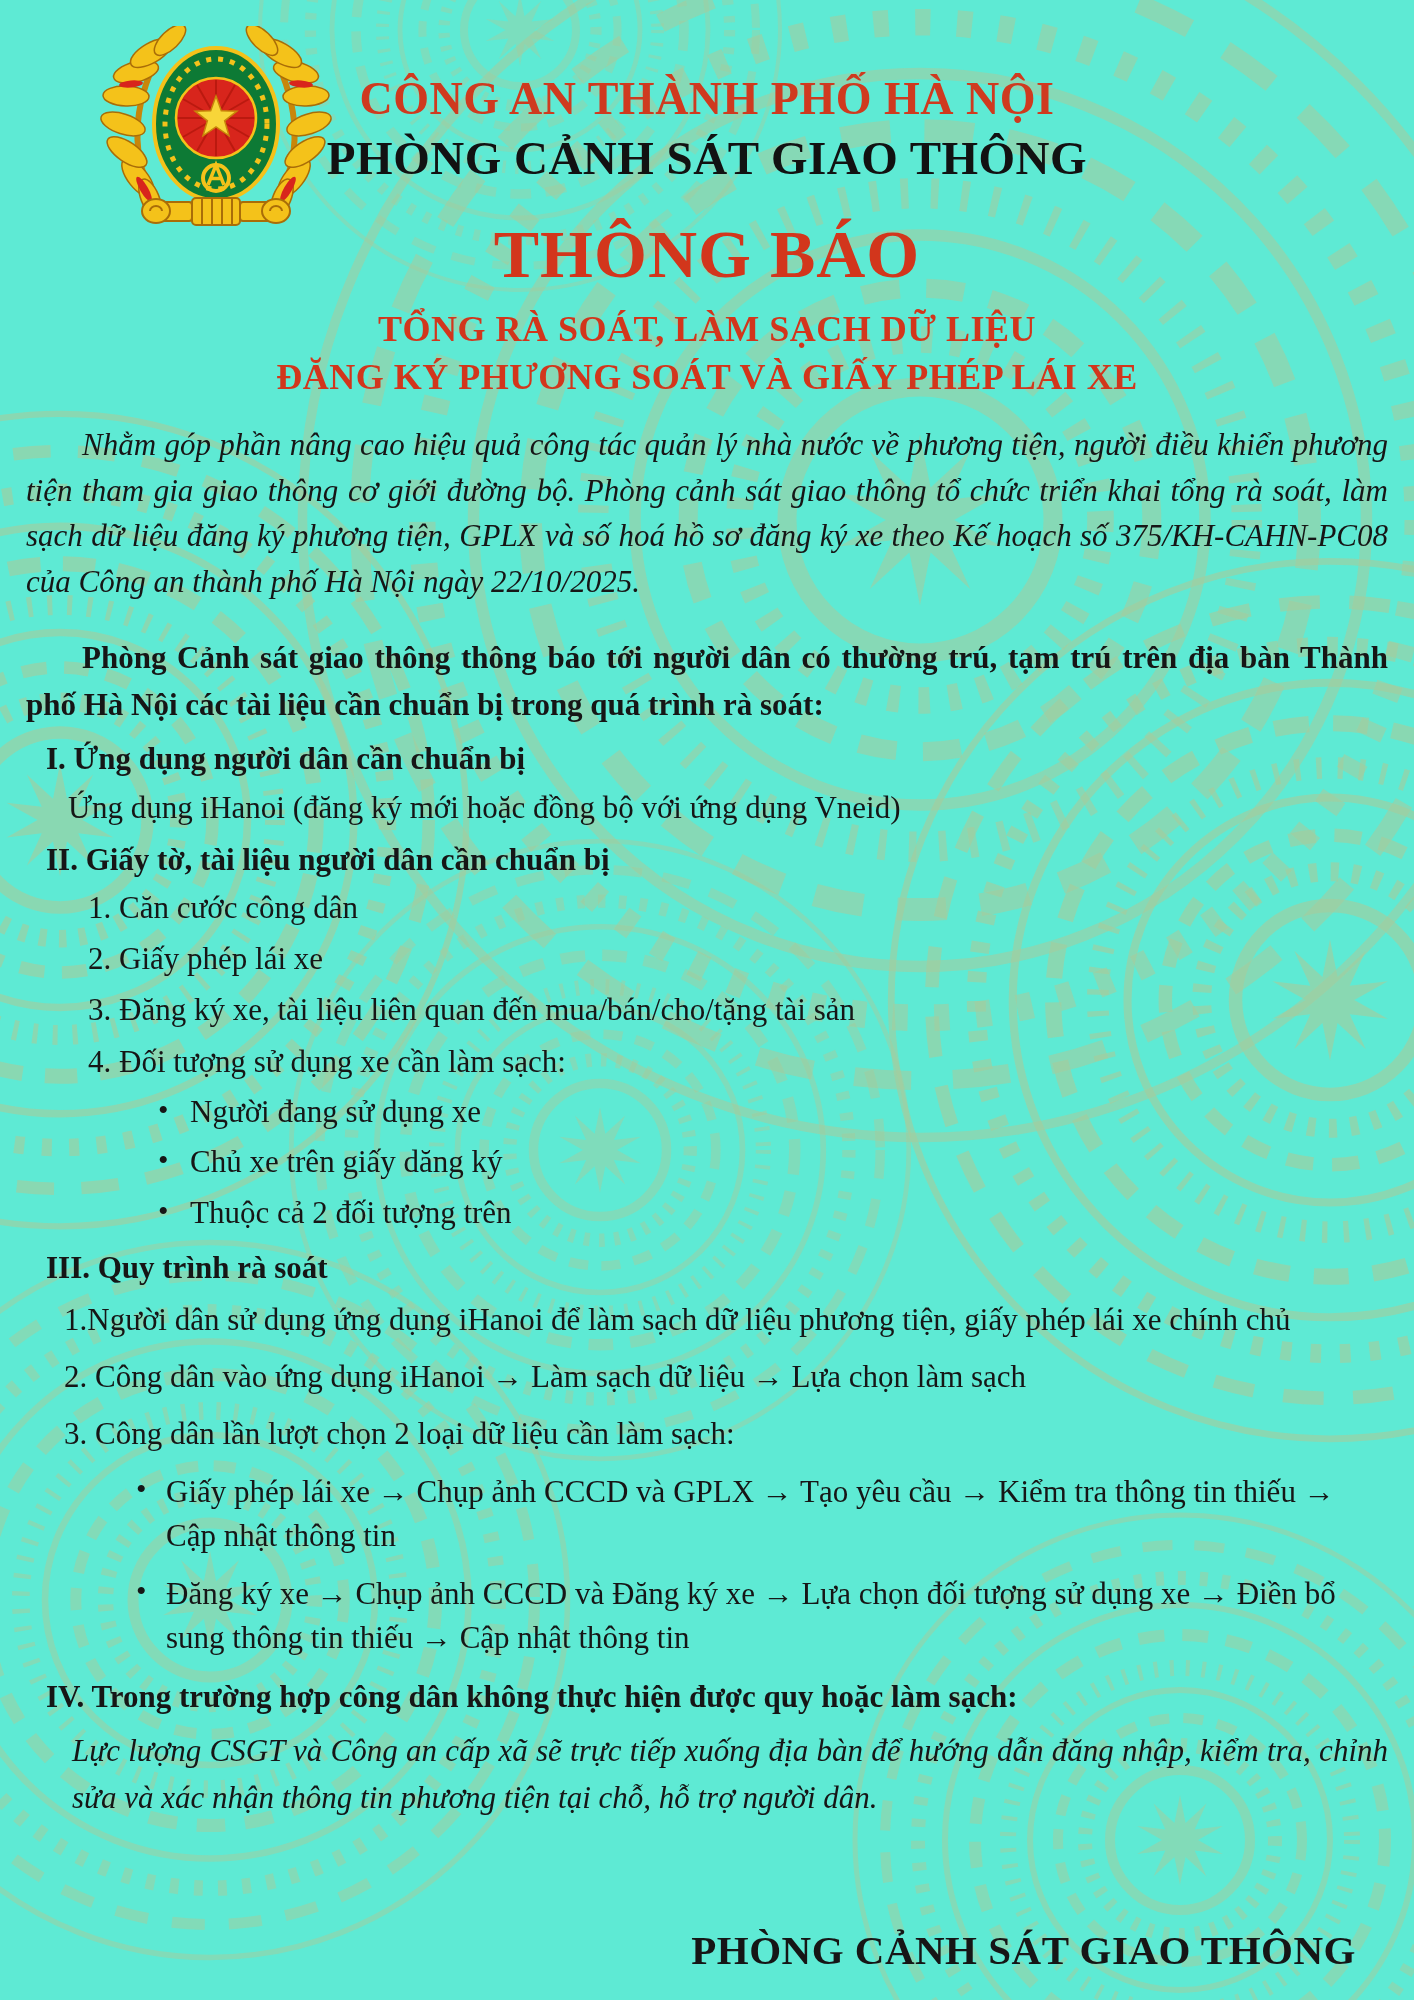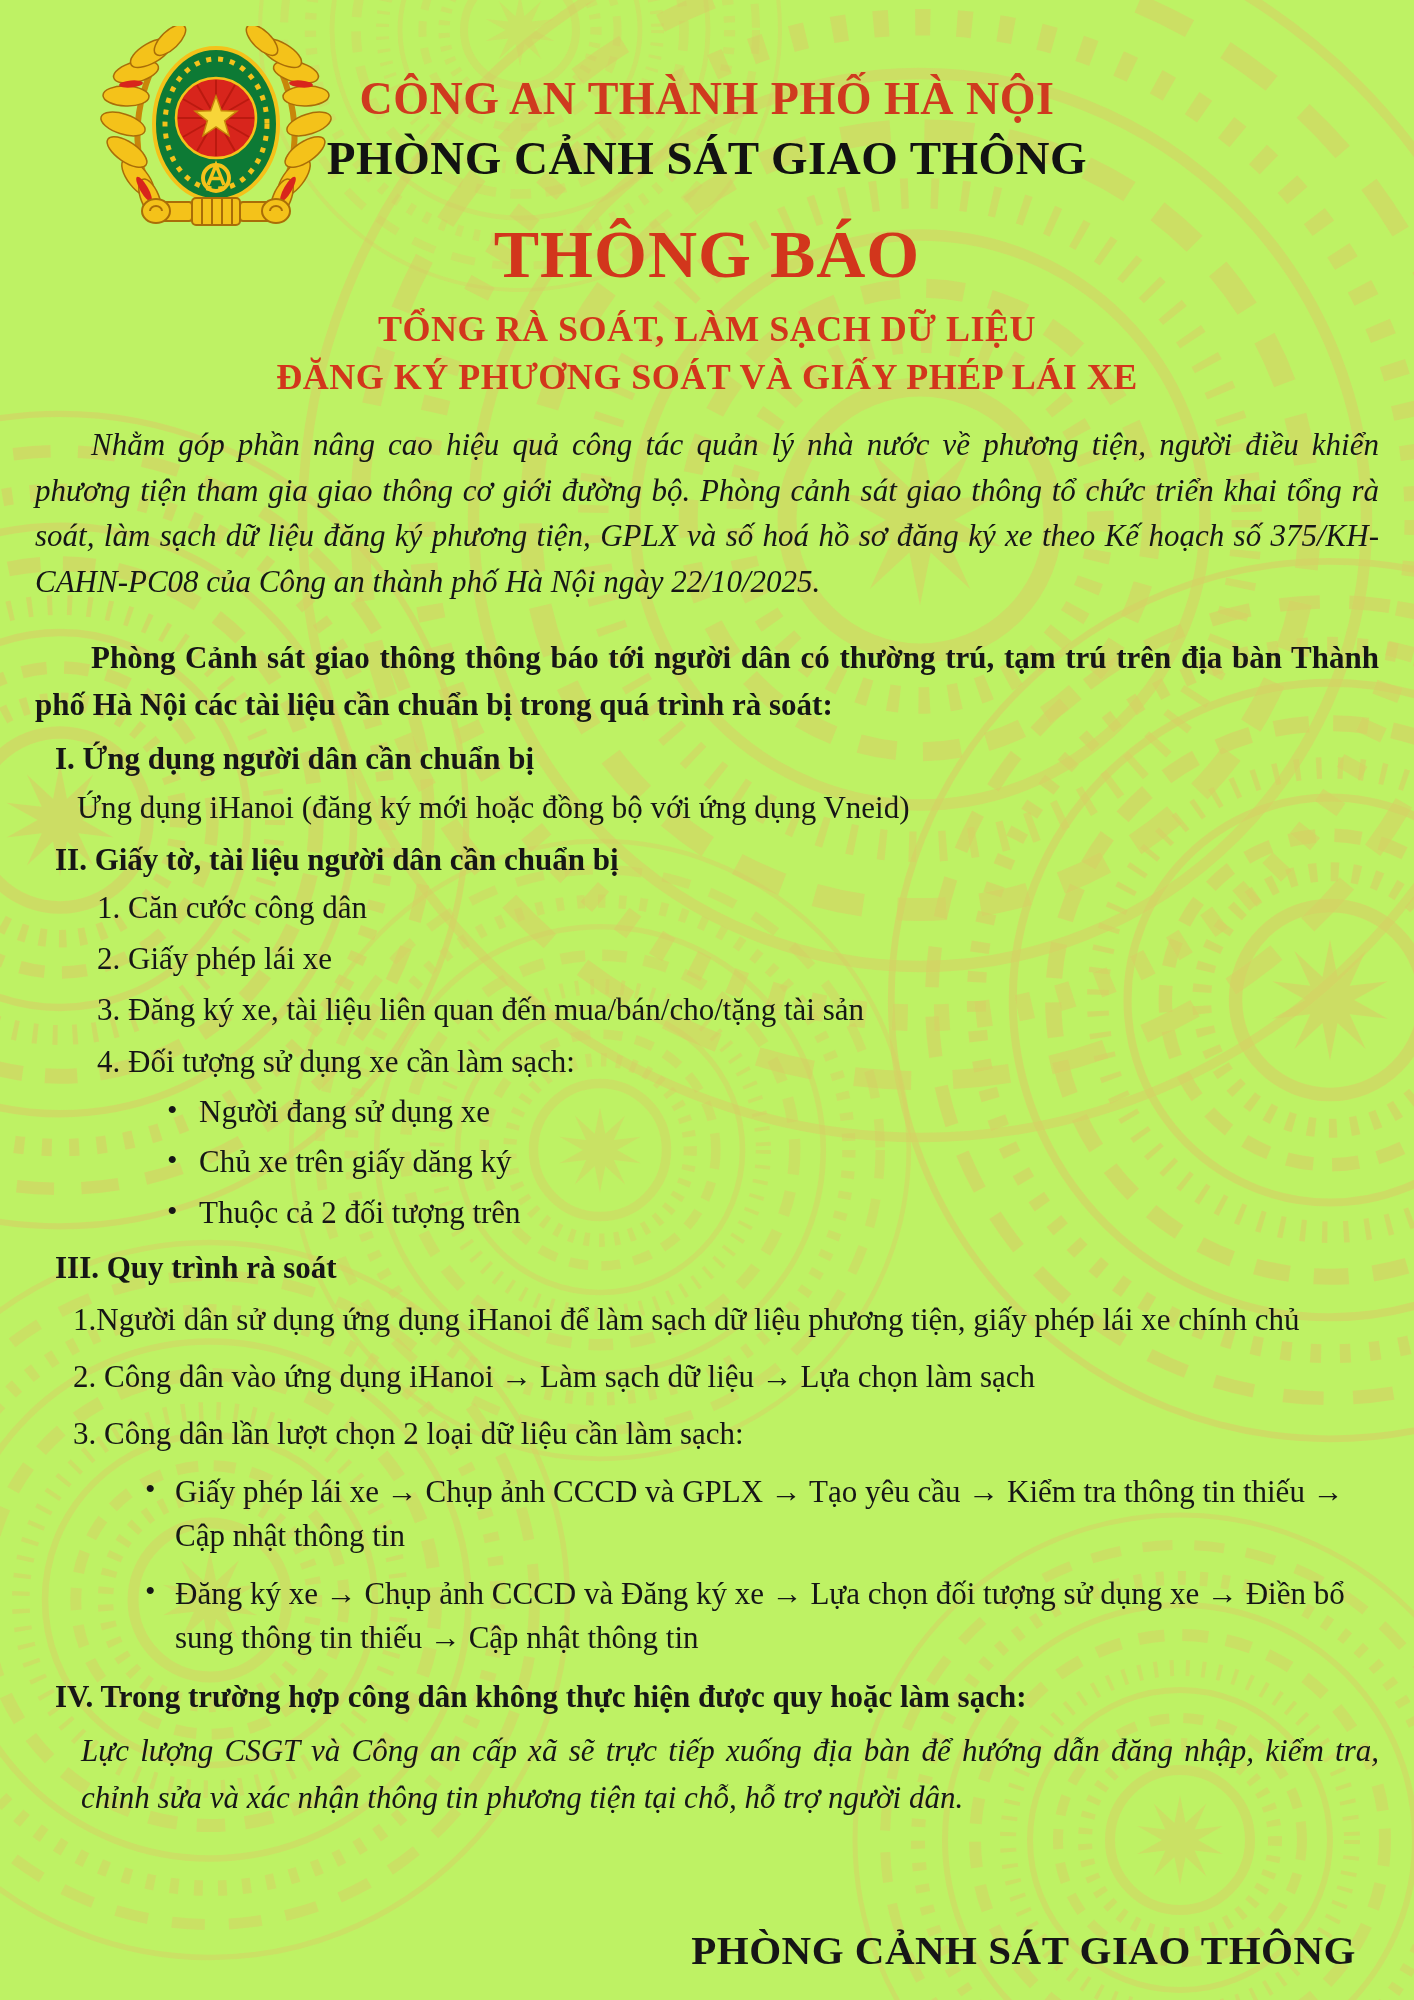--- a/index.html
+++ b/index.html
@@ -1,35 +1,35 @@
 <!DOCTYPE html>
 <html><head>
 <meta charset="utf-8">
 <style>
   html,body{margin:0;padding:0;background:#888;}
   .page{
     position:relative;
     width:1414px;height:2000px;
     margin:0 auto;
-    background:#bef264;
+    background:#5eead4;
     overflow:hidden;
     display:flex;flex-direction:column;
     font-family:"Liberation Serif","DejaVu Serif",serif;
     color:#161616;
   }
   .watermark{position:absolute;inset:0;width:1414px;height:2000px;opacity:.5;pointer-events:none;}
   .content{position:relative;z-index:1;display:flex;flex-direction:column;height:100%;}
   .emblem{position:absolute;left:98px;top:26px;width:236px;height:208px;}
   .header{text-align:center;padding-top:72px;}
   .org1{font-size:46px;font-weight:700;color:#cf3a1f;letter-spacing:.5px;}
   .org2{font-size:47px;font-weight:700;color:#121212;margin-top:6px;letter-spacing:.5px;}
   .title-main{font-size:68px;font-weight:700;color:#d2361c;margin-top:30px;letter-spacing:1px;}
   .title-sub{font-size:36px;font-weight:700;color:#d2361c;margin-top:14px;letter-spacing:.5px;}
   .title-sub2{margin-top:6px;}
-  .body{padding:0 35px;font-size:31px;}
+  .body{padding:0 26px;font-size:31px;}
   .intro{margin-top:24px;font-style:italic;line-height:1.47;text-align:justify;text-indent:56px;}
   .notice{margin-top:20px;font-weight:700;line-height:1.5;text-align:justify;text-indent:56px;}
   .sec-h{font-size:31px;font-weight:700;margin:14px 0 0 20px;line-height:1.1;}
   .sec-h.mt16{}
   .sec-h.mt18{margin-top:18px;}
   .sec-h.mt20{margin-top:20px;}
   .sec1-body{margin:12px 0 0 42px;line-height:1.3;}
   ul,ol{margin:0;padding:0;list-style:none;}
   .num-list{margin:4px 0 0 62px;}
   .num-list li{margin-top:11px;line-height:1.3;}

